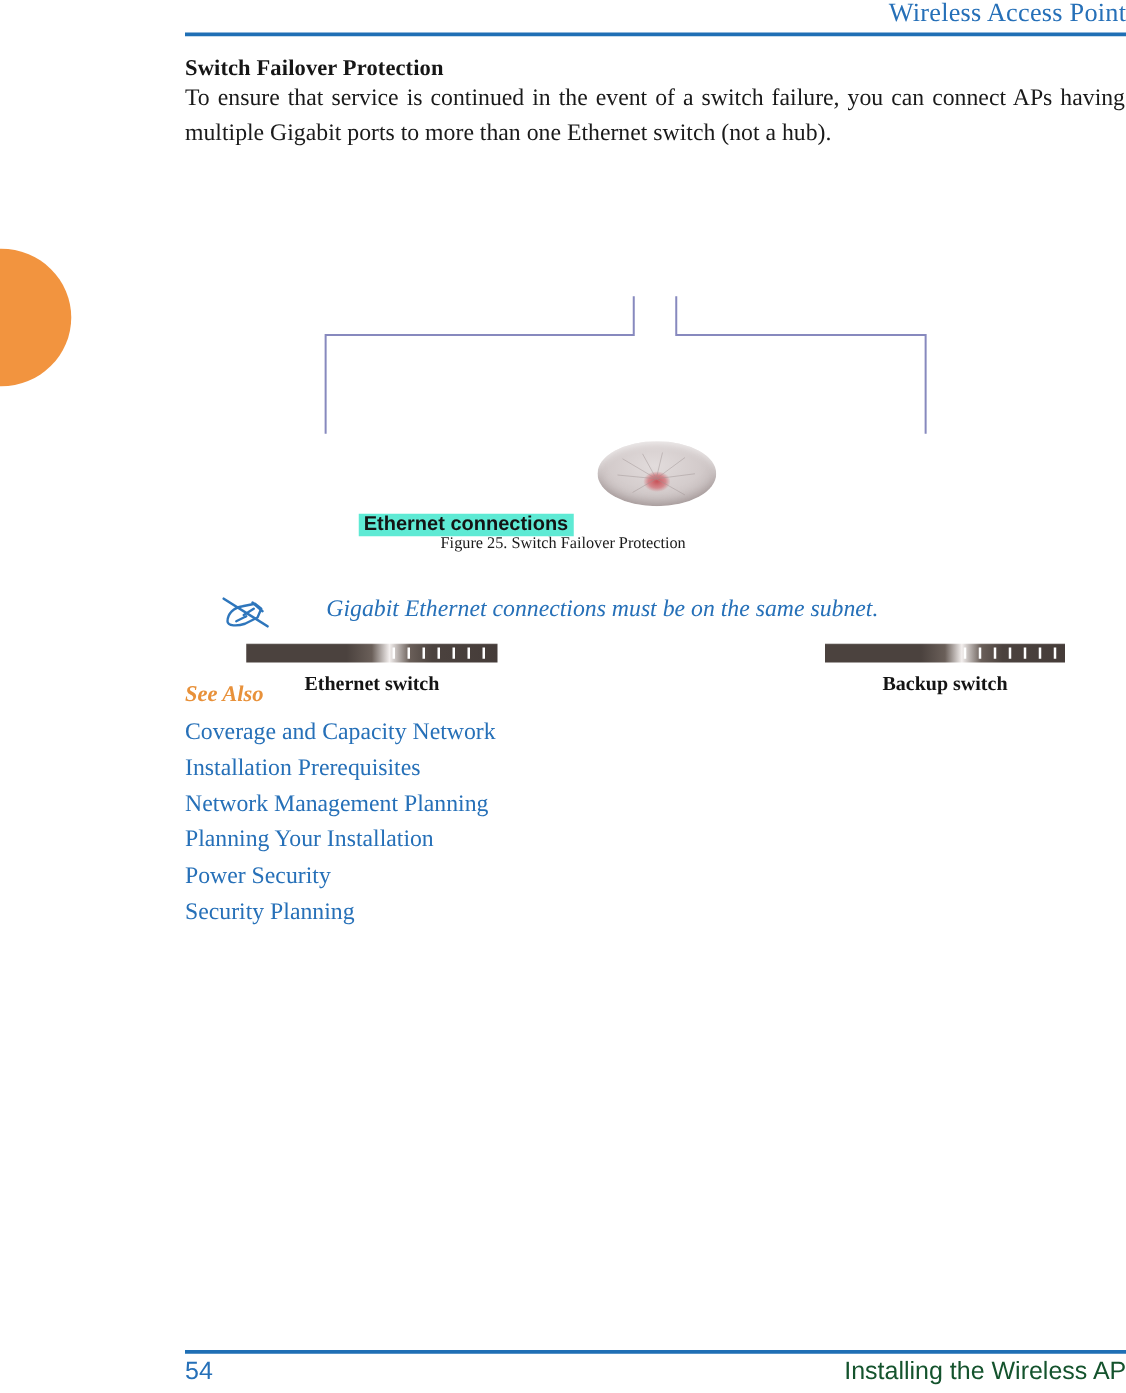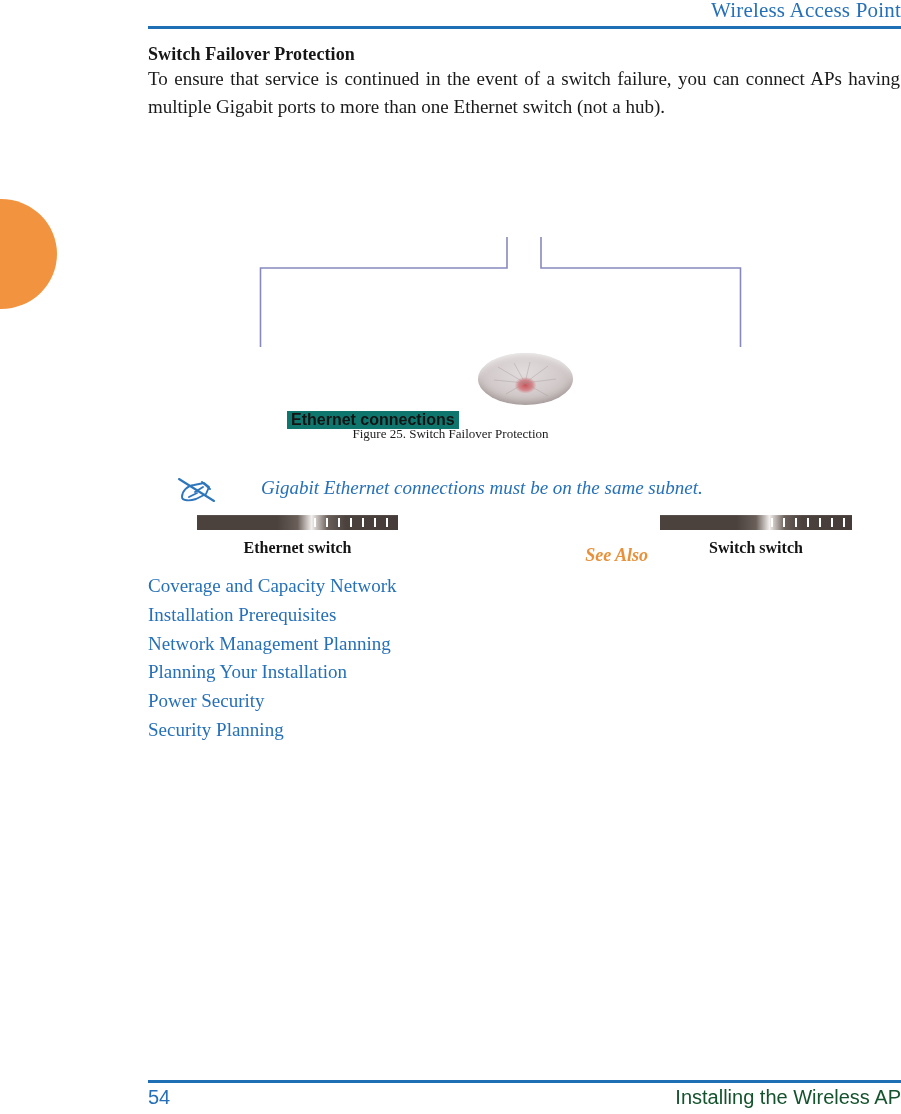--- a/index.html
+++ b/index.html
@@ -154,21 +154,21 @@
     white-space: nowrap;
   }
   .conn-label {
     position: absolute;
     left: 287px;
     top: 243px;
     font-family: "Liberation Sans", sans-serif;
     font-size: 16px;
     font-weight: bold;
     color: #141414;
-    background: #0f766e;
+    background: #5eead4;
     padding: 0 4px;
     white-space: nowrap;
   }
 
   .figure-caption {
     position: absolute;
     left: 0;
     top: 258px;
     width: 901px;
     text-align: center;
@@ -210,21 +210,20 @@
     top: 545px;
     width: 500px;
   }
   .see-also-title {
     font-family: "Liberation Serif", serif;
     font-style: italic;
     font-weight: bold;
     font-size: 18px;
     color: #E8913A;
     margin-bottom: 6px;
-    text-align: right;
   }
   .see-also-list {
     list-style: none;
     margin: 0;
     padding: 0;
   }
   .see-also-list li {
     font-family: "Liberation Serif", serif;
     font-size: 19px;
     line-height: 28.8px;
@@ -325,21 +324,21 @@
     <div class="switch-unit" style="left:660px; top:347px; width:192px;">
       <div class="switch-bar">
         <span class="port" style="left:111px"></span>
         <span class="port" style="left:123px"></span>
         <span class="port" style="left:135px"></span>
         <span class="port" style="left:147px"></span>
         <span class="port" style="left:159px"></span>
         <span class="port" style="left:171px"></span>
         <span class="port" style="left:183px"></span>
       </div>
-      <div class="switch-label">Switch switch</div>
+      <div class="switch-label">Backup switch</div>
     </div>
 
   </div>
 
   <div class="figure-caption">Figure 25. Switch Failover Protection</div>
 </div>
 
 <div class="note-block">
   <svg class="note-icon" viewBox="0 0 42 38">
     <g fill="none" stroke="#2E76BC" stroke-width="1.9" stroke-linejoin="round" stroke-linecap="round">

